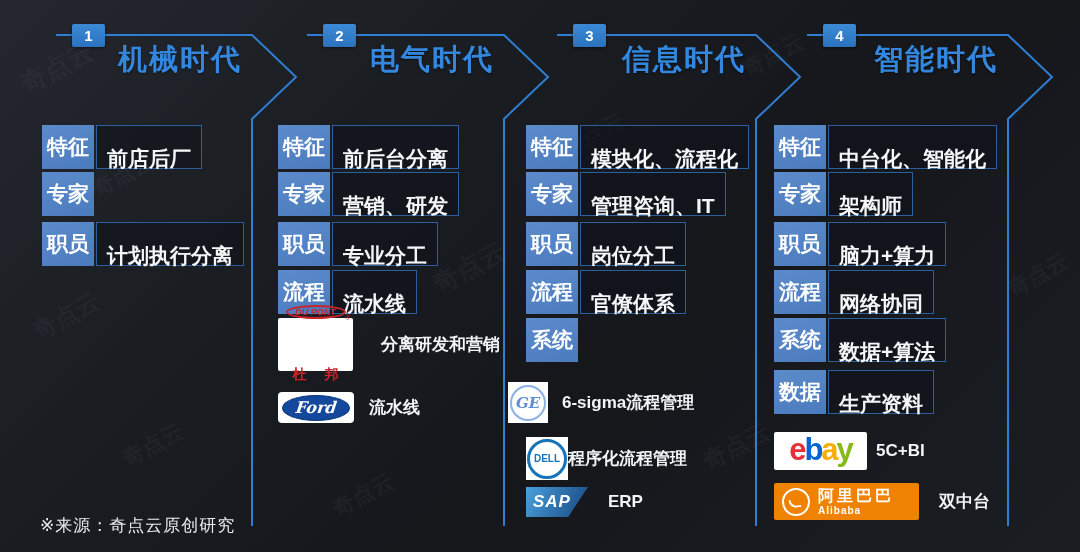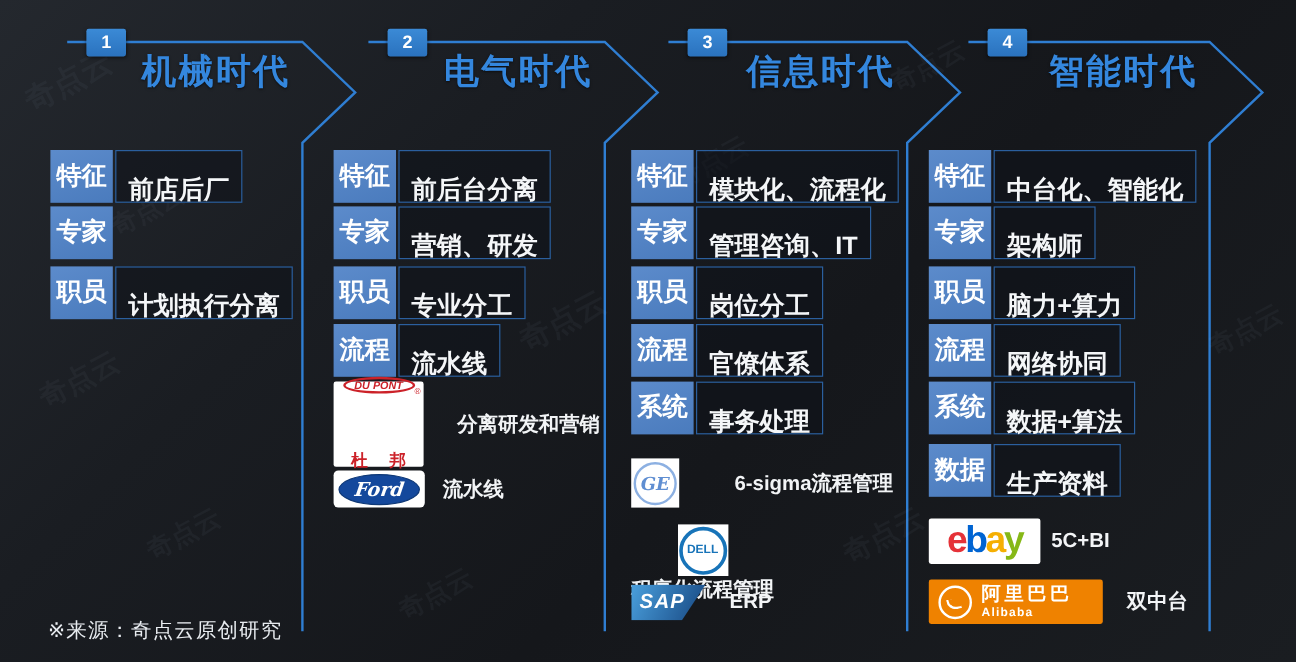--- a/index.html
+++ b/index.html
@@ -28,21 +28,21 @@
   }
   .attr-value{
     margin-left:2px;border:1px solid #2b5f9e;background:rgba(14,18,26,.55);
     color:#f4f6f8;font-weight:bold;font-size:21px;line-height:42px;
     padding:12px 10px;white-space:nowrap;
   }
   .logo-row{position:absolute;display:flex;align-items:center;}
   .logo-caption{color:#f2f4f6;font-weight:bold;font-size:17px;white-space:nowrap;}
   .logo-card{background:#fff;display:flex;flex-direction:column;align-items:center;justify-content:center;flex:0 0 auto;}
   
-  .card-dupont{width:75px;height:71px;border-radius:2px;gap:44px;}
+  .card-dupont{width:75px;height:53px;border-radius:2px;gap:44px;}
   .dupont-oval{position:relative;width:56px;height:22px;border:2px solid #cc2229;border-radius:50%;
     display:flex;align-items:center;justify-content:center;}
   .dupont-main{color:#cc2229;font-weight:bold;font-size:9px;letter-spacing:0;white-space:nowrap;font-style:italic;}
   .dupont-reg{position:absolute;right:-7px;bottom:-4px;color:#cc2229;font-size:7px;}
   .dupont-sub{color:#cc2229;font-weight:bold;font-size:14px;letter-spacing:7px;margin-top:3px;margin-right:-7px;}
   
   .card-ford{width:76px;height:31px;border-radius:4px;}
   .ford-oval{width:66px;height:24px;background:#14489c;border-radius:50%;border:1px solid #0e3876;
     display:flex;align-items:center;justify-content:center;}
   .ford-script{color:#fff;font-family:"DejaVu Serif","Liberation Serif",serif;
@@ -171,31 +171,30 @@
         <div class="attr-row" style="left: 526px; top: 222px;">
           <span class="attr-label">职员</span>
           <span class="attr-value">岗位分工</span>
         </div>
         <div class="attr-row" style="left: 526px; top: 270px;">
           <span class="attr-label">流程</span>
           <span class="attr-value">官僚体系</span>
         </div>
         <div class="attr-row" style="left: 526px; top: 318px;">
           <span class="attr-label">系统</span>
-          <span class="attr-value">事务处理</span>
-        </div>
-        <div class="logo-row" style="left: 526px; top: 382px; gap: 32px;">
+        </div>
+        <div class="logo-row" style="left: 508px; top: 382px;">
           <div class="logo-card card-ge">
             <div class="ge-circle">
               <span class="ge-mono">GE</span>
             </div>
           </div>
           <span class="logo-caption" style="margin-left: 14px;">6-sigma流程管理</span>
         </div>
-        <div class="logo-row" style="left: 526px; top: 437px; flex-direction: column;">
+        <div class="logo-row" style="left: 526px; top: 437px;">
           <div class="logo-card card-dell">
             <div class="dell-circle">
               <span class="dell-text">DELL</span>
             </div>
           </div>
           <span class="logo-caption" style="">程序化流程管理</span>
         </div>
         <div class="logo-row" style="left: 526px; top: 487px;">
           <div class="card-sap">
             <span class="sap-text">SAP</span>

